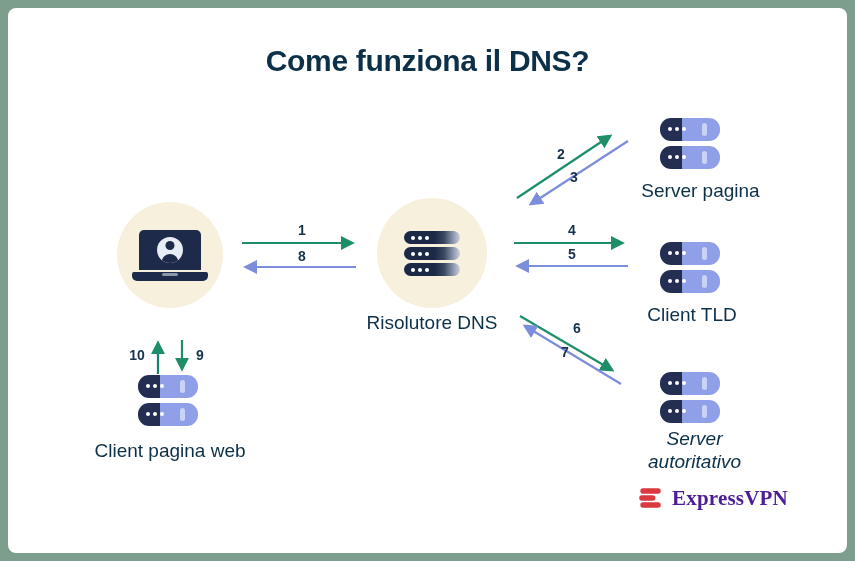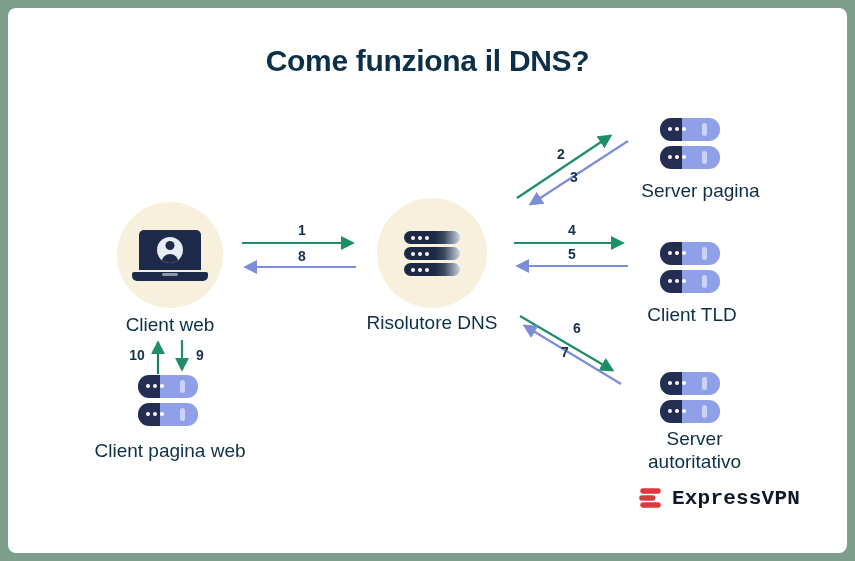--- a/index.html
+++ b/index.html
@@ -46,42 +46,42 @@
   .srv-blue.tld{left:660px;top:242px;}
   .srv-blue.auth{left:660px;top:372px;}
   .srv-blue.web{left:138px;top:375px;}
 
   
   .lbl{position:absolute;text-align:center;color:#0D3049;font-size:19px;font-weight:500;line-height:1.2;}
   .lbl.client{left:95px;top:314px;width:150px;}
   .lbl.resolver{left:347px;top:312px;width:170px;}
   .lbl.root{left:618px;top:180px;width:165px;}
   .lbl.tld{left:612px;top:304px;width:160px;}
-  .lbl.auth{left:632px;top:428px;width:125px;}
+  .lbl.auth{left:632px;top:428px;width:125px;font-style:italic;}
   .lbl.web{left:72px;top:440px;width:196px;}
 
   
   .arrows{position:absolute;left:0;top:0;pointer-events:none;}
 
   
   .step{position:absolute;color:#16324F;font-size:14px;font-weight:700;width:24px;text-align:center;}
   .step.s1{left:290px;top:222px;}
   .step.s2{left:549px;top:146px;}
   .step.s3{left:562px;top:169px;}
   .step.s4{left:560px;top:222px;}
   .step.s5{left:560px;top:246px;}
   .step.s6{left:565px;top:320px;}
   .step.s7{left:553px;top:344px;}
   .step.s8{left:290px;top:248px;}
   .step.s9{left:188px;top:347px;}
   .step.s10{left:125px;top:347px;text-align:center;}
 
   
   .brand{position:absolute;left:636px;top:484px;display:flex;align-items:center;gap:8px;}
-  .brand-text{font-family:Liberation Mono, monospace;font-weight:700;font-size:21px;color:#0f172a;letter-spacing:0.2px;}
+  .brand-text{font-family:Liberation Serif, serif;font-weight:700;font-size:21px;color:#4c1d95;letter-spacing:0.2px;}
 </style>
 </head>
 <body>
 
 <div class="canvas">
   <div class="panel"></div>
 
   <div class="title">Come funziona il DNS?</div>
 
   <svg class="arrows" width="855" height="561" viewBox="0 0 855 561">
@@ -121,21 +121,20 @@
   <span class="step s10">10</span>
 
   <div class="circle client">
     <div class="laptop">
       <div class="laptop-screen">
         <div class="avatar"></div>
       </div>
       <div class="laptop-base"></div>
     </div>
   </div>
-  <div class="lbl client">Client web</div>
 
   <div class="circle resolver">
     <div class="srv-navy">
       <div class="row"></div>
       <div class="row"></div>
       <div class="row"></div>
     </div>
   </div>
   <div class="lbl resolver">Risolutore DNS</div>
 

